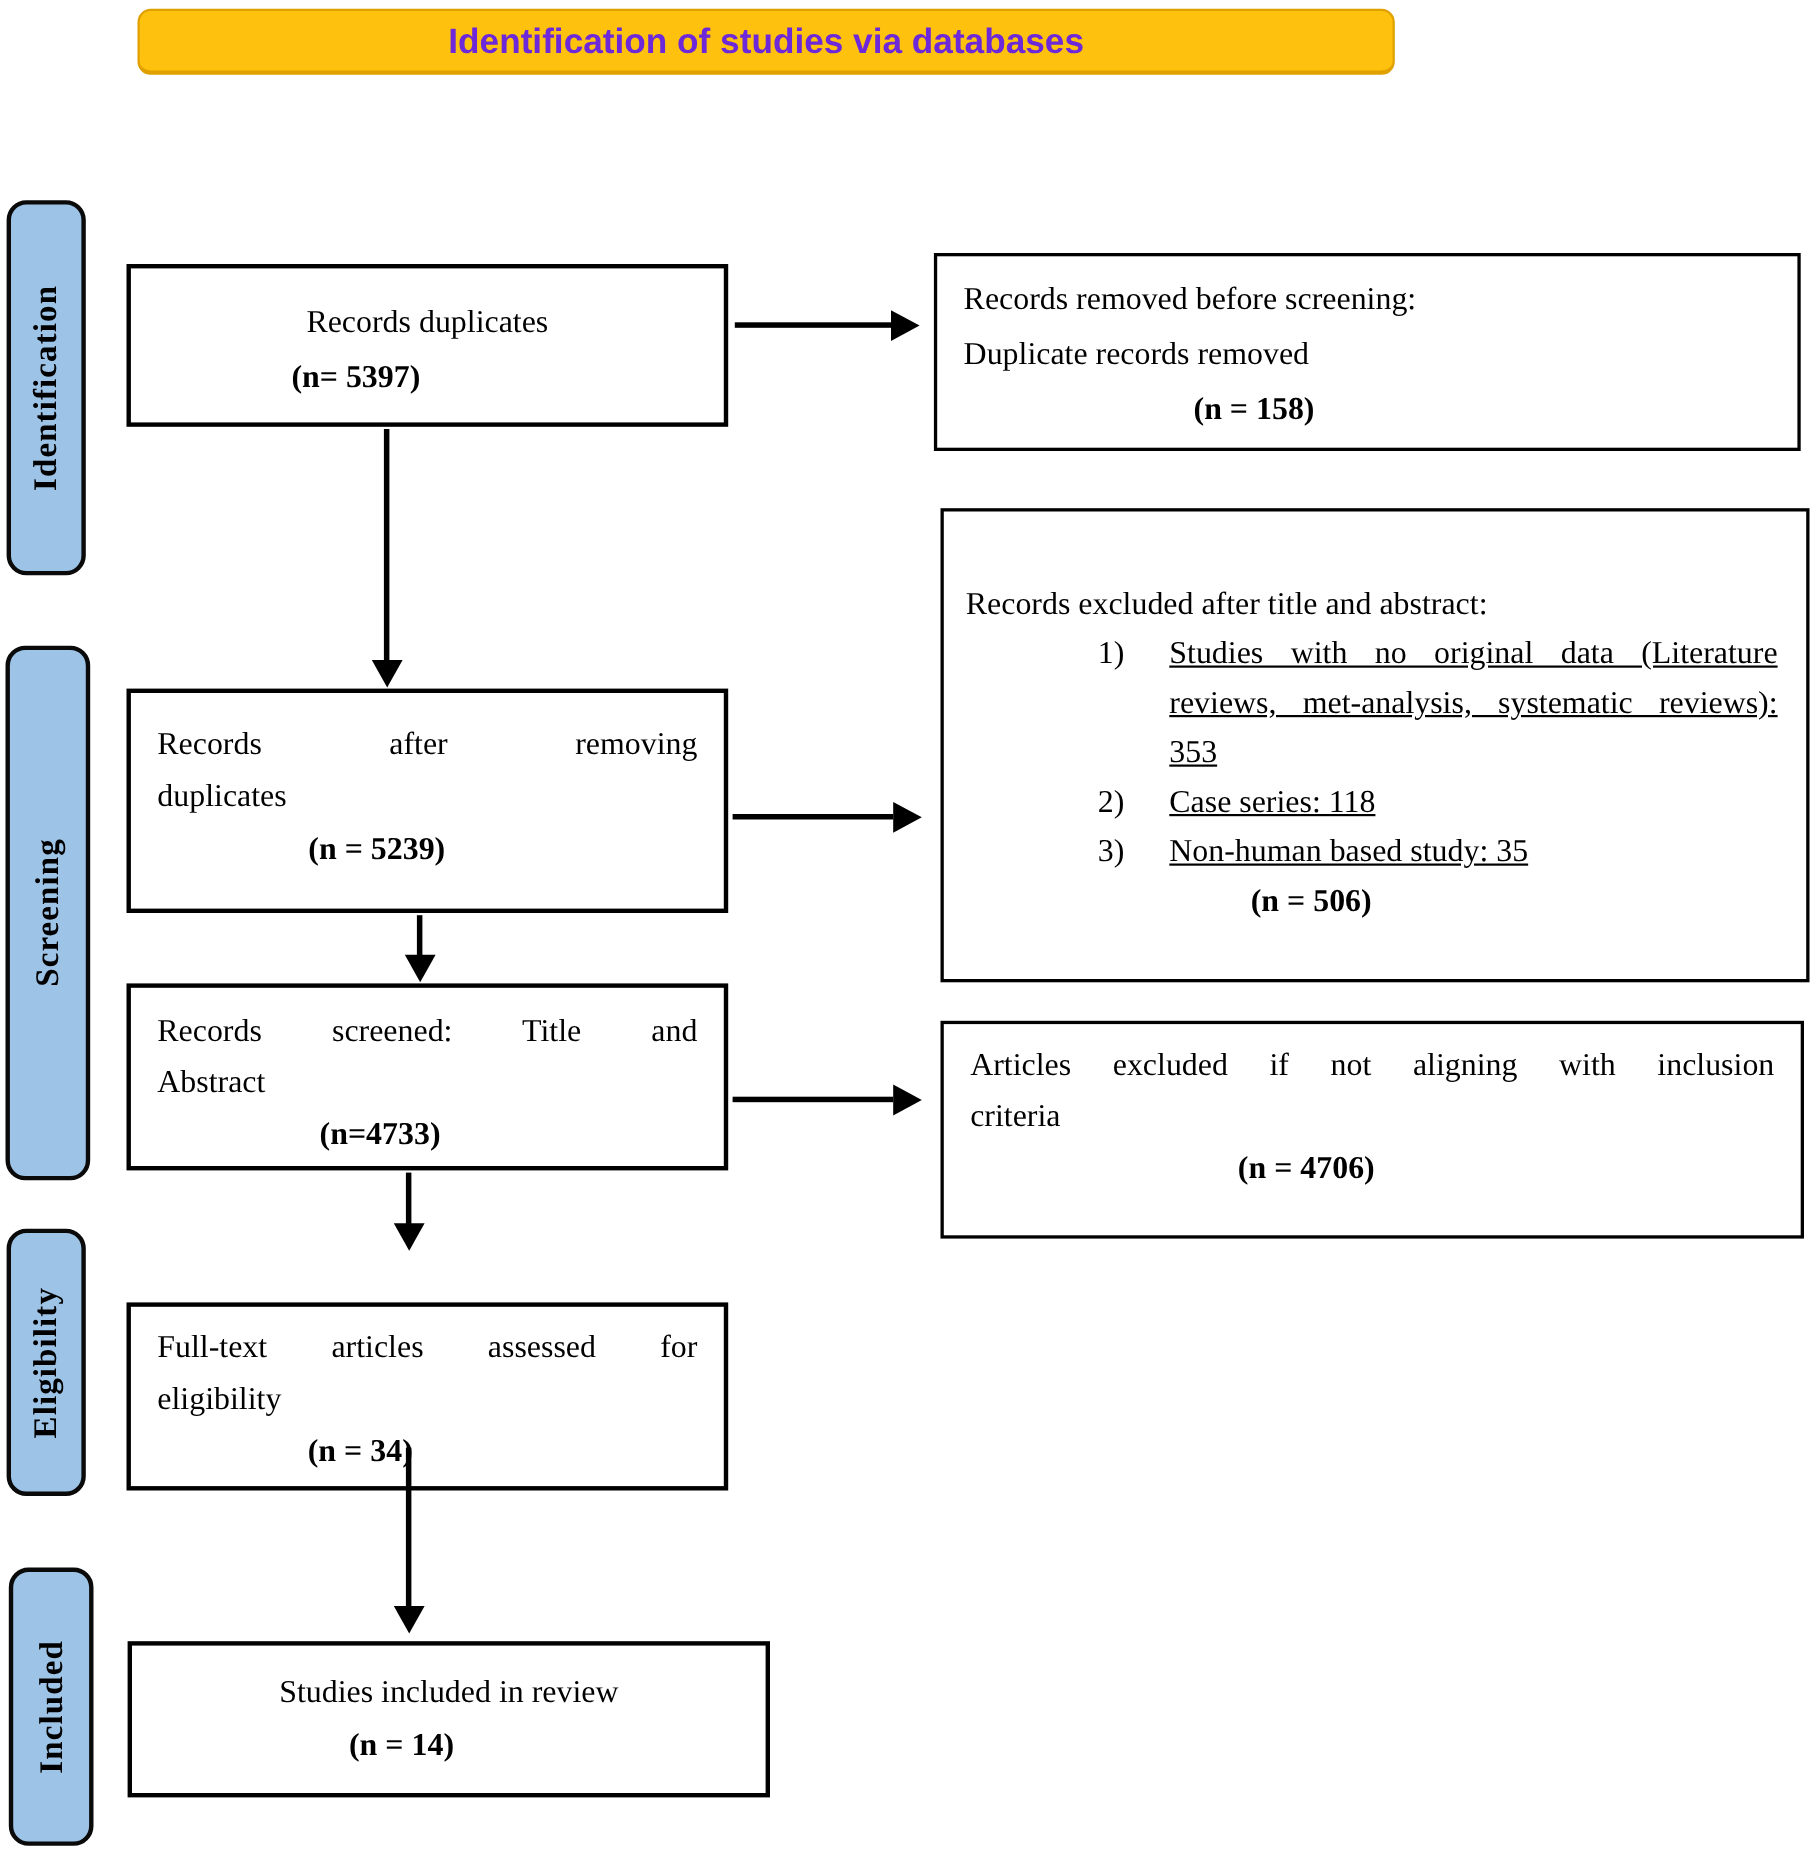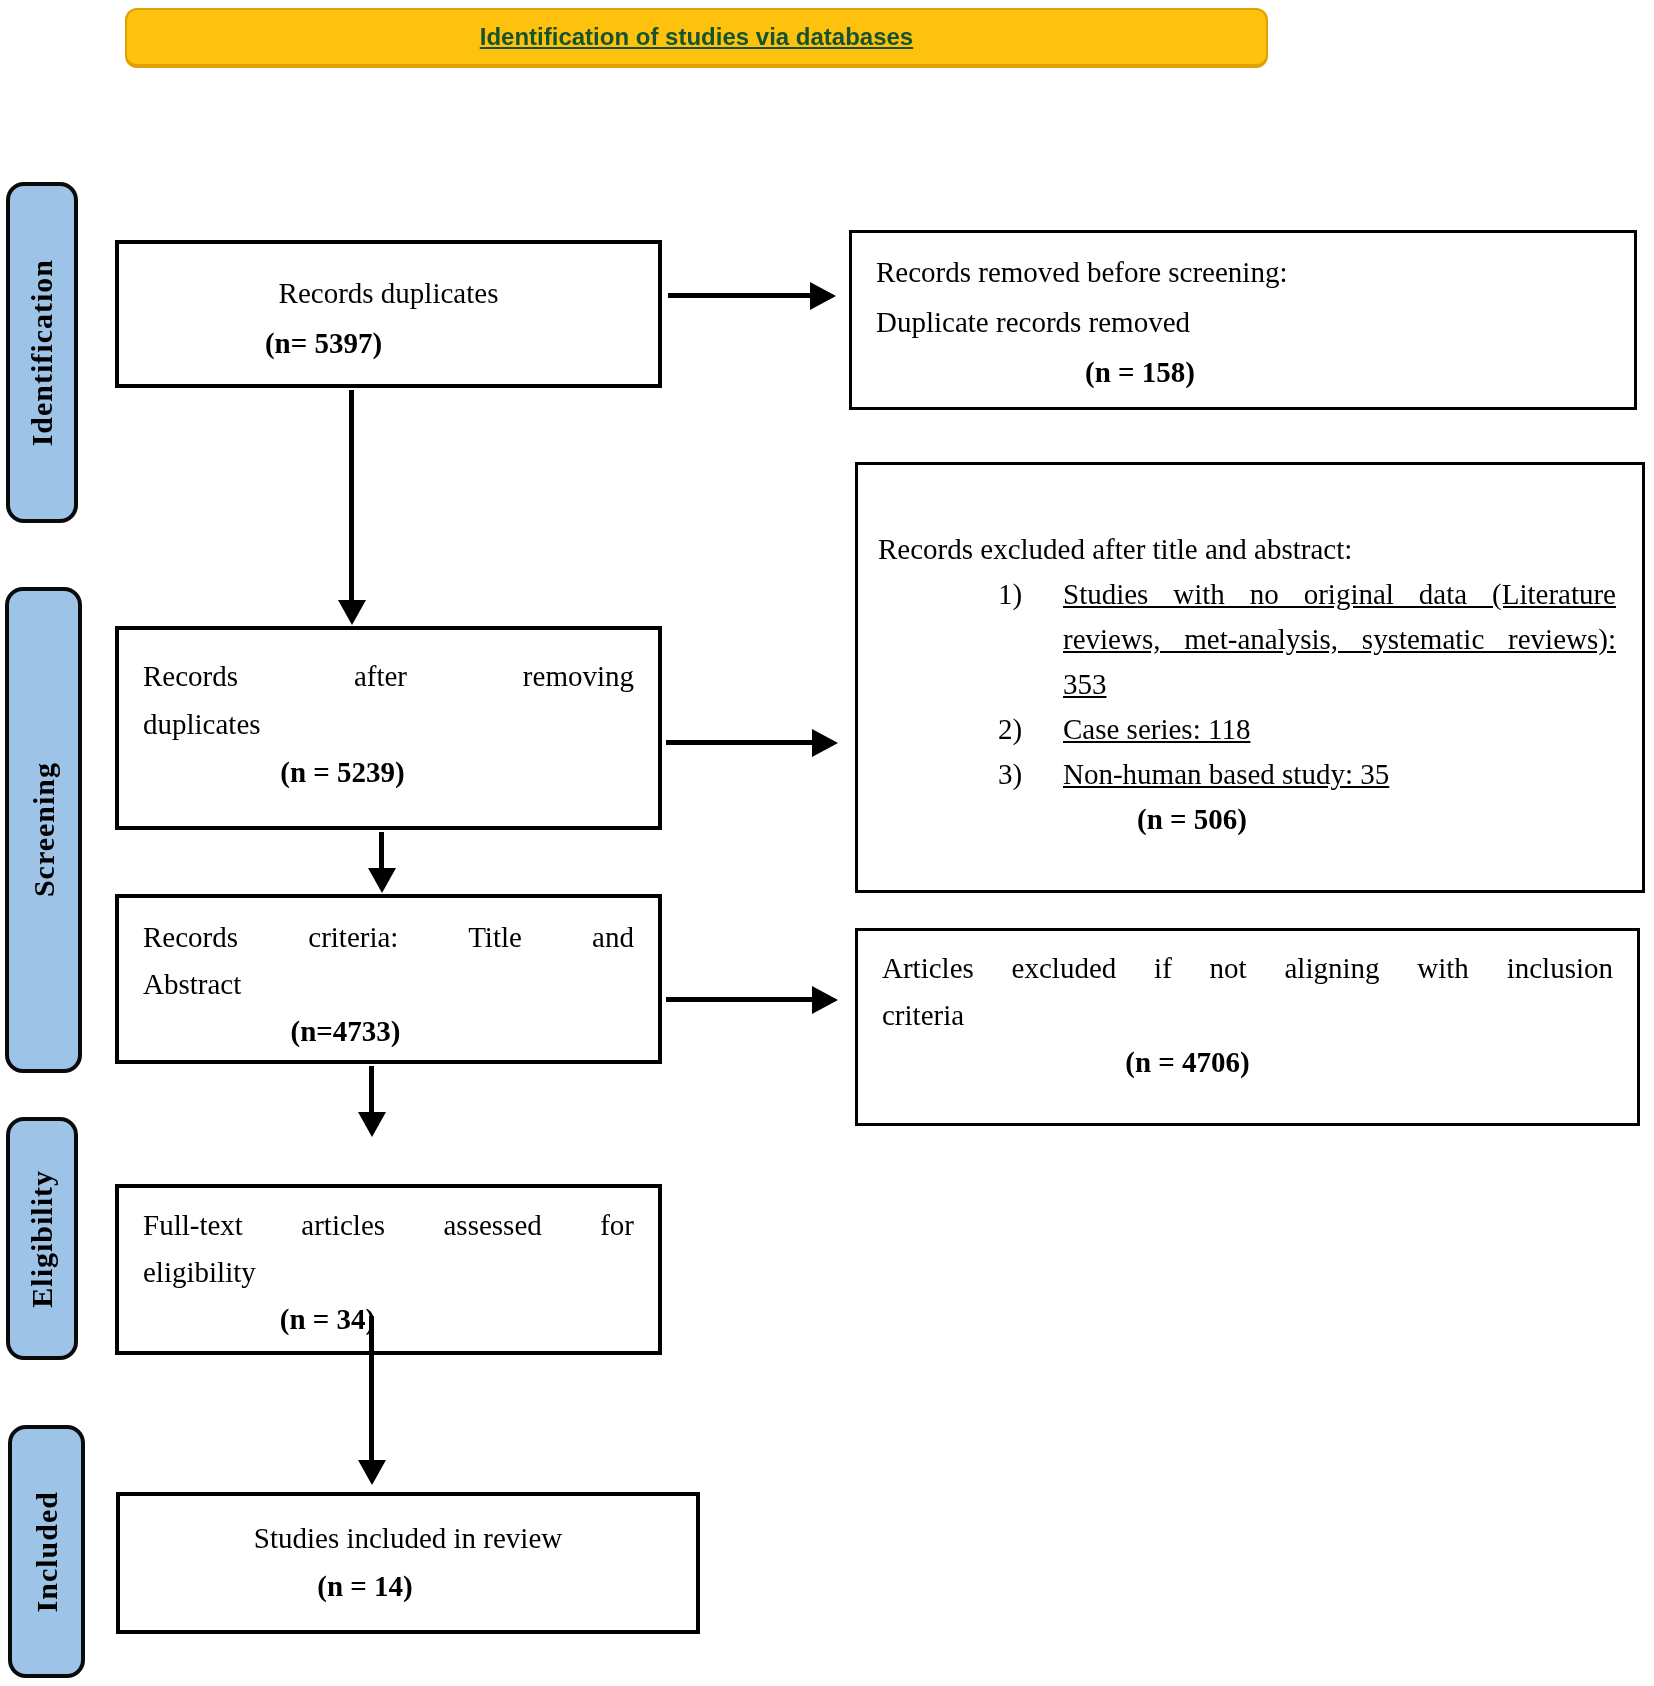--- a/index.html
+++ b/index.html
@@ -17,21 +17,21 @@
   
   .banner {
     position: absolute;
     left: 125px; top: 8px; width: 1143px; height: 60px;
     background: #FEC10D;
     border: 2px solid #DFA000;
     border-bottom-width: 4px;
     border-radius: 12px;
     display: flex; align-items: center; justify-content: center;
     font-family: "Liberation Sans", sans-serif;
-    font-weight: bold; font-size: 24px; color: #14532d; text-decoration: underline;
+    font-weight: bold; font-size: 32px; color: #6d28d9;
   }
 
   
   .stage {
     position: absolute;
     background: #9DC3E6;
     border: 4px solid #0a0a0a;
     border-radius: 18px;
     display: flex; align-items: center; justify-content: center;
   }
@@ -130,21 +130,21 @@
     <div class="nline" style="padding-right:130px;">(n= 5397)</div>
   </div>
 
   <div class="fbox" id="box-after-duplicates">
     <div class="stretch">Records after removing</div>
     <div>duplicates</div>
     <div class="nline" style="padding-right:92px;">(n = 5239)</div>
   </div>
 
   <div class="fbox" id="box-screened">
-    <div class="stretch">Records criteria: Title and</div>
+    <div class="stretch">Records screened: Title and</div>
     <div>Abstract</div>
     <div class="nline" style="padding-right:86px;">(n=4733)</div>
   </div>
 
   <div class="fbox" id="box-fulltext">
     <div class="stretch">Full-text articles assessed for</div>
     <div>eligibility</div>
     <div class="nline" style="padding-right:122px;">(n = 34)</div>
   </div>
 

